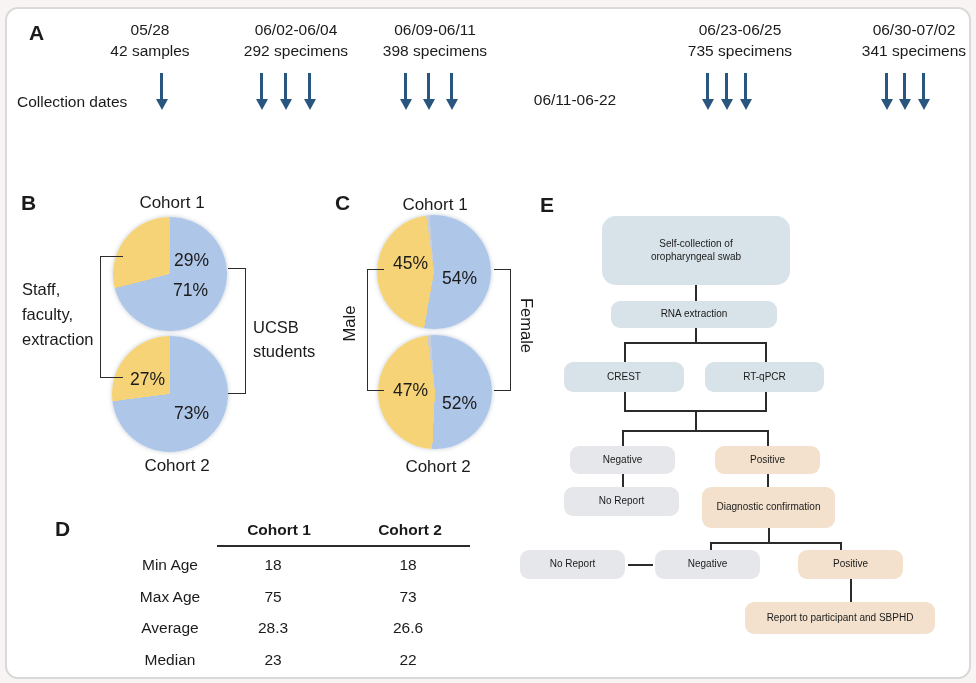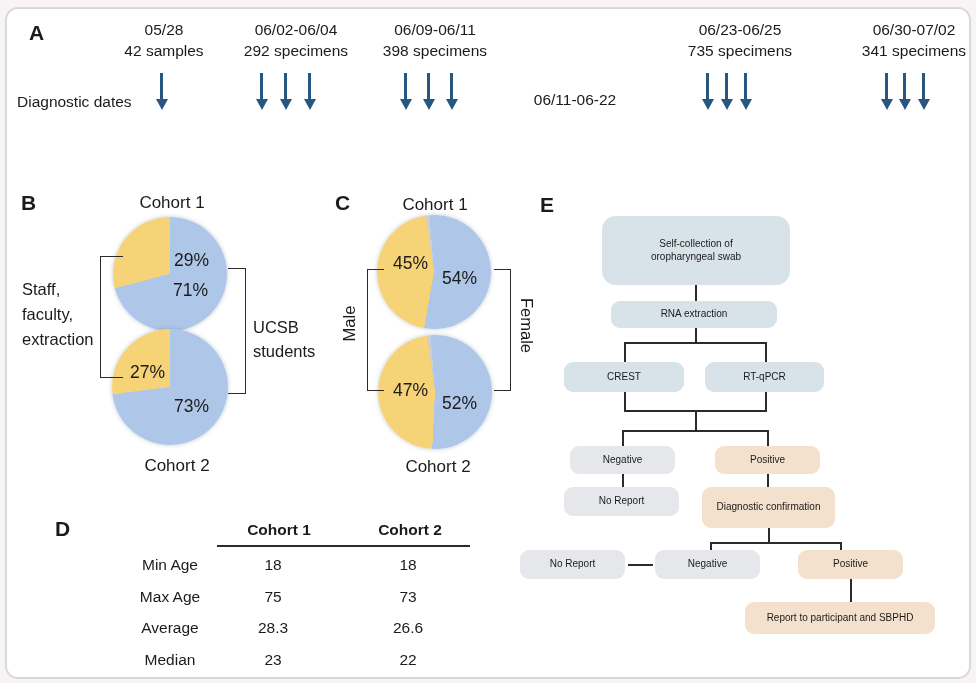--- a/index.html
+++ b/index.html
@@ -36,21 +36,21 @@
   .fline{position:absolute;background:#2b2b2b;}
 </style>
 </head>
 <body>
 
 <div id="canvas">
  <div id="fig">
 
   <div class="panel-letter" style="left:22px;top:12px;">A</div>
 
-  <div class="evt" style="left:77px;top:10px;width:160px;">
+  <div class="evt" style="left:63px;top:10px;width:160px;">
     <div>05/28</div>
     <div>42 samples</div>
   </div>
   <div class="evt" style="left:194px;top:10px;width:190px;">
     <div>06/02-06/04</div>
     <div>292 specimens</div>
   </div>
   <div class="evt" style="left:333px;top:10px;width:190px;">
     <div>06/09-06/11</div>
     <div>398 specimens</div>
@@ -71,33 +71,33 @@
   <div class="arrow" style="left:397px;top:64px;"></div>
   <div class="arrow" style="left:420px;top:64px;"></div>
   <div class="arrow" style="left:443px;top:64px;"></div>
   <div class="arrow" style="left:699px;top:64px;"></div>
   <div class="arrow" style="left:718px;top:64px;"></div>
   <div class="arrow" style="left:737px;top:64px;"></div>
   <div class="arrow" style="left:878px;top:64px;"></div>
   <div class="arrow" style="left:896px;top:64px;"></div>
   <div class="arrow" style="left:915px;top:64px;"></div>
 
-  <div class="abs" style="left:10px;top:84px;width:135px;font-size:15.5px;">Diagnostic dates</div>
+  <div class="abs" style="left:10px;top:84px;width:135px;font-size:15.5px;">Collection dates</div>
   <div class="abs" style="left:498px;top:82px;width:140px;text-align:center;font-size:15.5px;">06/11-06-22</div>
 
 
   <div class="panel-letter" style="left:14px;top:182px;">B</div>
   <div class="pie-title" style="left:110px;top:184px;width:110px;">Cohort 1</div>
 
   <div class="pie" style="left: 106px; top: 208px; width: 114px; height: 114px; background: conic-gradient(rgb(201, 206, 215) 0deg, rgb(201, 206, 215) 0%, rgb(174, 198, 232) 0%, rgb(174, 198, 232) 71%, rgb(246, 211, 118) 71%, rgb(246, 211, 118) 100%);">
     <div class="pie-label" style="left:17px;top:33px;margin-left:44px;">29%</div>
     <div class="pie-label" style="left:60px;top:63px;">71%</div>
   </div>
 
-  <div class="pie" style="left: 105px; top: 320px; width: 116px; height: 116px; background: conic-gradient(rgb(201, 206, 215) 0deg, rgb(201, 206, 215) 0%, rgb(174, 198, 232) 0%, rgb(174, 198, 232) 73%, rgb(246, 211, 118) 73%, rgb(246, 211, 118) 100%); text-align: right;">
+  <div class="pie" style="left: 105px; top: 327px; width: 116px; height: 116px; background: conic-gradient(rgb(201, 206, 215) 0deg, rgb(201, 206, 215) 0%, rgb(174, 198, 232) 0%, rgb(174, 198, 232) 73%, rgb(246, 211, 118) 73%, rgb(246, 211, 118) 100%); text-align: right;">
     <div class="pie-label" style="left:18px;top:33px;">27%</div>
     <div class="pie-label" style="left:62px;top:67px;">73%</div>
   </div>
 
   <div class="pie-title" style="left:115px;top:447px;width:110px;">Cohort 2</div>
 
   <div class="side-label" style="left:15px;top:268px;">
     <div>Staff,</div>
     <div>faculty,</div>
     <div>extraction</div>

